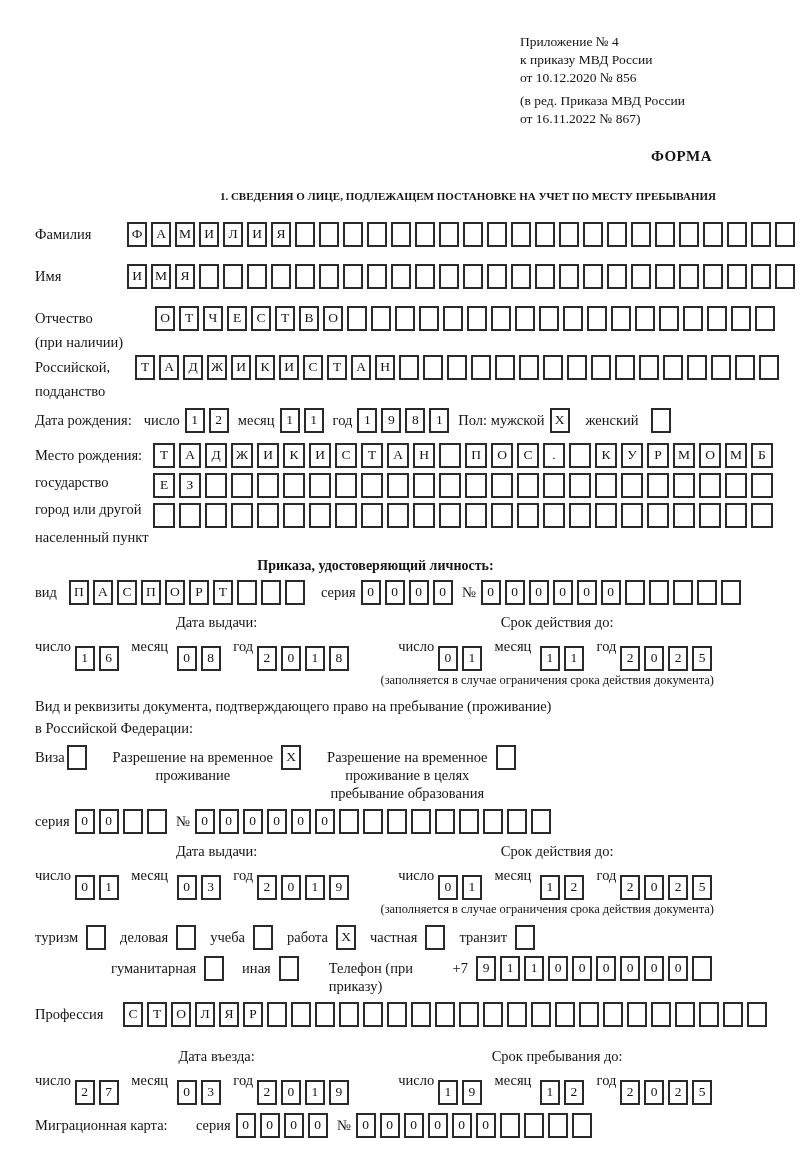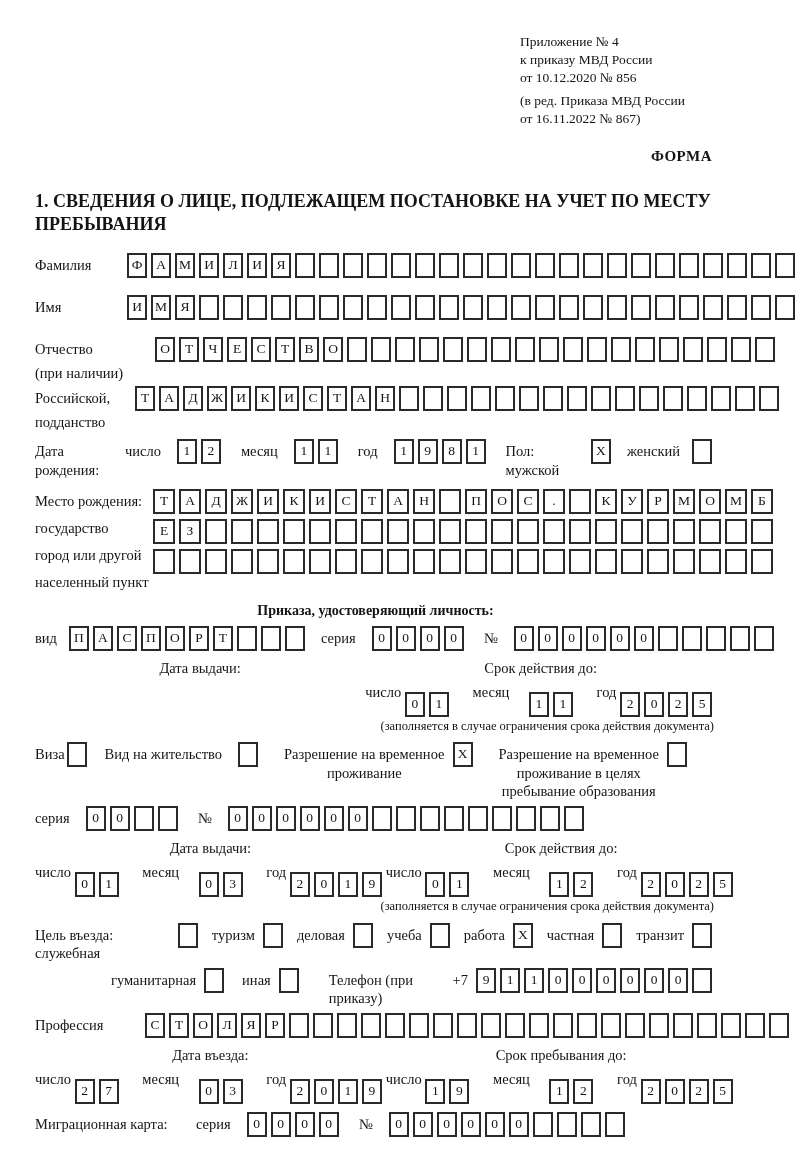--- a/index.html
+++ b/index.html
@@ -9,35 +9,35 @@
   }
   .page{padding:34px 30px 0 35px;box-sizing:border-box;width:746px;height:1163px;}
   
   .meta{margin-left:auto;width:196px;text-align:left;font-size:13.5px;}
   .meta .mline{margin-bottom:1px;}
   .meta .amend{margin-top:6px;}
   .forma{ text-align:right;font-weight:bold;margin:20px 4px 0 0;font-size:15px;letter-spacing:.5px;}
   
   .title{ text-align:center;font-weight:bold;font-size:15px;margin-top:20px;line-height:1.5;}
   .title-underline{display:inline-block;width:52px;border-bottom:2px solid #222;height:14px;margin-left:10px;}
-  .sect{ text-align:left;font-weight:bold;font-size:18px;margin:24px 0 18px 0;}
+  .sect{ text-align:right;font-weight:bold;font-size:11px;margin:24px 0 18px 0;}
   
   .cell{
     display:inline-block;box-sizing:border-box;width:20px;height:25px;border:2px solid #2a2a2a;
     margin-right:4px;text-align:center;font-size:13.5px;line-height:20px;vertical-align:top;background:#fff;
   }
   .cellrow{white-space:nowrap;display:inline-block;line-height:0;}
   .wide .cell{width:22px;}
   .cellstack .cellrow{display:block;margin-bottom:5px;}
   
   .frow{display:flex;align-items:flex-start;margin-bottom:17px;}
   .flabel{flex:0 0 auto;padding-top:3px;}
   .w92{width:92px;} .w120{width:120px;} .w100{width:100px;} .w118{width:118px;} .w88{width:88px;} .w145{width:145px;}
   .lbl{padding-top:3px;display:inline-block;}
-  .gap8{margin-left:16px;} .gap12{margin-left:12px;} .gap16{margin-left:16px;}
+  .gap8{margin-left:5px;} .gap12{margin-left:12px;} .gap16{margin-left:16px;}
   .sublabel{font-size:14.5px;}
   .labelcol div{margin-bottom:9px;}
   
   .datepair{display:flex;margin-bottom:2px;}
   .dhalf{display:inline-block;}
   .dhead{text-align:center;margin-bottom:3px;}
   .dline{white-space:nowrap;}
   .note{text-align:right;font-size:12.5px;margin:2px 2px 8px 0;}
   .docheading{text-align:center;font-weight:bold;font-size:14px;margin:2px 0 6px 0;}
   
@@ -128,45 +128,51 @@
     <span class="cellrow gap12"><span class="cell">П</span><span class="cell">А</span><span class="cell">С</span><span class="cell">П</span><span class="cell">О</span><span class="cell">Р</span><span class="cell">Т</span><span class="cell"></span><span class="cell"></span><span class="cell"></span></span>
     <span class="lbl gap12">серия</span>
     <span class="cellrow gap8"><span class="cell">0</span><span class="cell">0</span><span class="cell">0</span><span class="cell">0</span></span>
     <span class="lbl gap8">№</span>
     <span class="cellrow gap8"><span class="cell">0</span><span class="cell">0</span><span class="cell">0</span><span class="cell">0</span><span class="cell">0</span><span class="cell">0</span><span class="cell"></span><span class="cell"></span><span class="cell"></span><span class="cell"></span><span class="cell"></span></span>
   </div>
 
   <div class="datepair">
     <div class="dhalf" style="width:365px;">
       <div class="dhead">Дата выдачи:</div>
+      <div class="dline">
+        <span class="lbl">число</span>
+        <span class="cellrow"><span class="cell">1</span><span class="cell">6</span></span>
+        <span class="lbl gap8">месяц</span>
+        <span class="cellrow gap8"><span class="cell">0</span><span class="cell">8</span></span>
+        <span class="lbl gap8">год</span>
+        <span class="cellrow"><span class="cell">2</span><span class="cell">0</span><span class="cell">1</span><span class="cell">8</span></span>
+      </div>
     </div>
     <div class="dhalf">
       <div class="dhead">Срок действия до:</div>
       <div class="dline">
         <span class="lbl">число</span>
         <span class="cellrow"><span class="cell">0</span><span class="cell">1</span></span>
         <span class="lbl gap8">месяц</span>
         <span class="cellrow gap8"><span class="cell">1</span><span class="cell">1</span></span>
         <span class="lbl gap8">год</span>
         <span class="cellrow"><span class="cell">2</span><span class="cell">0</span><span class="cell">2</span><span class="cell">5</span></span>
       </div>
     </div>
   </div>
   <div class="note">(заполняется в случае ограничения срока действия документа)</div>
 
   <div class="intro">
+    <div>Вид и реквизиты документа, подтверждающего право на пребывание (проживание)</div>
+    <div style="margin-top:4px;">в Российской Федерации:</div>
   </div>
 
   <div class="optrow">
     <span class="opt">
       <span class="olabel" style="margin-right:2px;">Виза</span>
-      <span class="cellrow"><span class="cell"></span></span>
-    </span>
-    <span class="opt">
-      <span class="olabel" style="margin-right:16px;">Вид на жительство</span>
       <span class="cellrow"><span class="cell"></span></span>
     </span>
     <span class="opt">
       <span class="olabel centered" style="margin-left:8px;">
         <div>Разрешение на временное</div>
         <div>проживание</div>
       </span>
       <span class="cellrow"><span class="cell">X</span></span>
     </span>
     <span class="opt" style="margin-right:0;">
@@ -207,24 +213,20 @@
         <span class="cellrow gap8"><span class="cell">1</span><span class="cell">2</span></span>
         <span class="lbl gap8">год</span>
         <span class="cellrow"><span class="cell">2</span><span class="cell">0</span><span class="cell">2</span><span class="cell">5</span></span>
       </div>
     </div>
   </div>
   <div class="note">(заполняется в случае ограничения срока действия документа)</div>
 
   <div class="optrow">
     <span class="opt" style="margin-right:10px;">
-      <span class="olabel">Цель въезда: служебная</span>
-      <span class="cellrow"><span class="cell"></span></span>
-    </span>
-    <span class="opt" style="margin-right:10px;">
       <span class="olabel">туризм</span>
       <span class="cellrow"><span class="cell"></span></span>
     </span>
     <span class="opt" style="margin-right:10px;">
       <span class="olabel">деловая</span>
       <span class="cellrow"><span class="cell"></span></span>
     </span>
     <span class="opt" style="margin-right:10px;">
       <span class="olabel">учеба</span>
       <span class="cellrow"><span class="cell"></span></span>
@@ -252,21 +254,21 @@
       <span class="olabel">иная</span>
       <span class="cellrow"><span class="cell"></span></span>
     </span>
     <span class="opt" style="margin-left:12px;margin-right:0;">
       <span class="olabel">Телефон (при приказу)</span>
       <span class="phoneprefix">+7</span>
       <span class="cellrow"><span class="cell">9</span><span class="cell">1</span><span class="cell">1</span><span class="cell">0</span><span class="cell">0</span><span class="cell">0</span><span class="cell">0</span><span class="cell">0</span><span class="cell">0</span><span class="cell"></span></span>
     </span>
   </div>
 
-  <div class="frow" style="margin-bottom:8px;gap:22px;">
+  <div class="frow" style="margin-bottom:20px;">
     <span class="flabel w88">Профессия</span>
     <span class="cellrow"><span class="cell">С</span><span class="cell">Т</span><span class="cell">О</span><span class="cell">Л</span><span class="cell">Я</span><span class="cell">Р</span><span class="cell"></span><span class="cell"></span><span class="cell"></span><span class="cell"></span><span class="cell"></span><span class="cell"></span><span class="cell"></span><span class="cell"></span><span class="cell"></span><span class="cell"></span><span class="cell"></span><span class="cell"></span><span class="cell"></span><span class="cell"></span><span class="cell"></span><span class="cell"></span><span class="cell"></span><span class="cell"></span><span class="cell"></span><span class="cell"></span><span class="cell"></span></span>
   </div>
 
   <div class="datepair">
     <div class="dhalf" style="width:365px;">
       <div class="dhead">Дата въезда:</div>
       <div class="dline">
         <span class="lbl">число</span>
         <span class="cellrow"><span class="cell">2</span><span class="cell">7</span></span>

